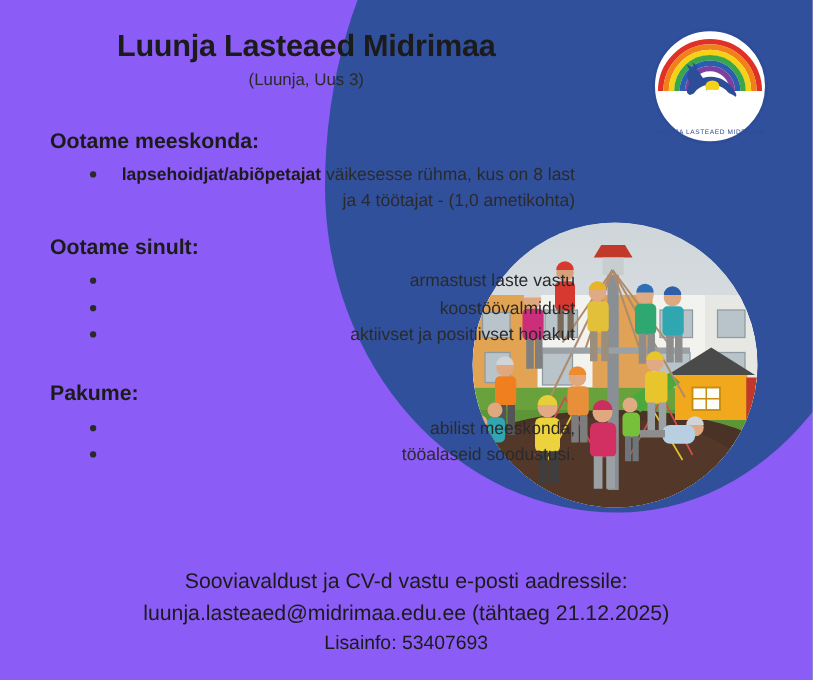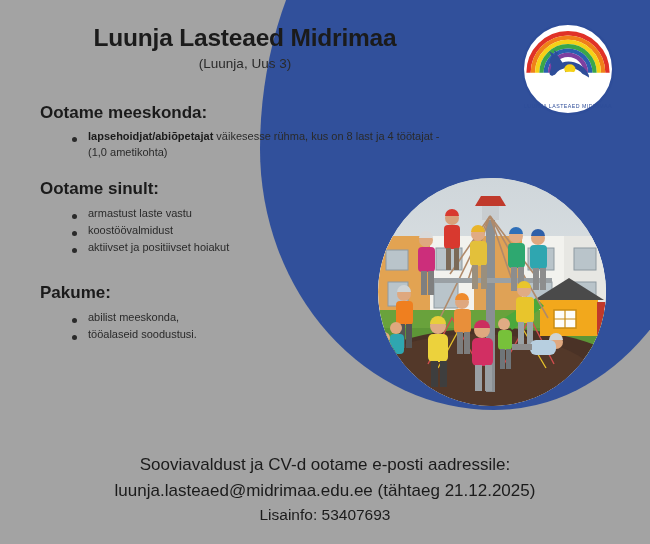--- a/index.html
+++ b/index.html
@@ -11,21 +11,21 @@
     height: 544px;
     overflow: hidden;
     font-family: "Liberation Sans", sans-serif;
     background: #e3e3e3;
   }
 
   #poster {
     position: relative;
     width: 650px;
     height: 544px;
-    background: #a3a3a3;
+    background: #8b5cf6;
     overflow: hidden;
   }
 
   
   .blue-blob {
     position: absolute;
     right: -60px;
     top: -170px;
     width: 450px;
     height: 580px;
@@ -102,25 +102,26 @@
   .sec-you    { margin-top: 18px; }
   .sec-offer  { margin-top: 28px; }
 
   ul.bullets {
     list-style: none;
     margin: 0 0 0 0;
     padding: 0 0 0 32px;
   }
   ul.bullets li {
     position: relative;
-    font-size: 11px;
+    font-size: 14px;
     color: #2a2a2a;
     line-height: 1.45;
     margin-bottom: 2px;
     padding-left: 16px;
+    text-align: right;
   }
   ul.bullets li::before {
     content: "";
     position: absolute;
     left: 0;
     top: 8px;
     width: 5px;
     height: 5px;
     border-radius: 50%;
     background: #2a2a2a;
@@ -381,18 +382,18 @@
 
     <div class="section-head sec-offer">Pakume:</div>
     <ul class="bullets tight">
       <li><span>abilist meeskonda,</span></li>
       <li><span>tööalaseid soodustusi.</span></li>
     </ul>
 
   </div>
 
   <div class="footer">
-    <div class="footer-line">Sooviavaldust ja CV-d ootame e-posti aadressile:</div>
+    <div class="footer-line">Sooviavaldust ja CV-d vastu e-posti aadressile:</div>
     <div class="footer-line">luunja.lasteaed@midrimaa.edu.ee (tähtaeg 21.12.2025)</div>
     <div class="footer-line small">Lisainfo: 53407693</div>
   </div>
 
 </div>
 
 </body></html>

